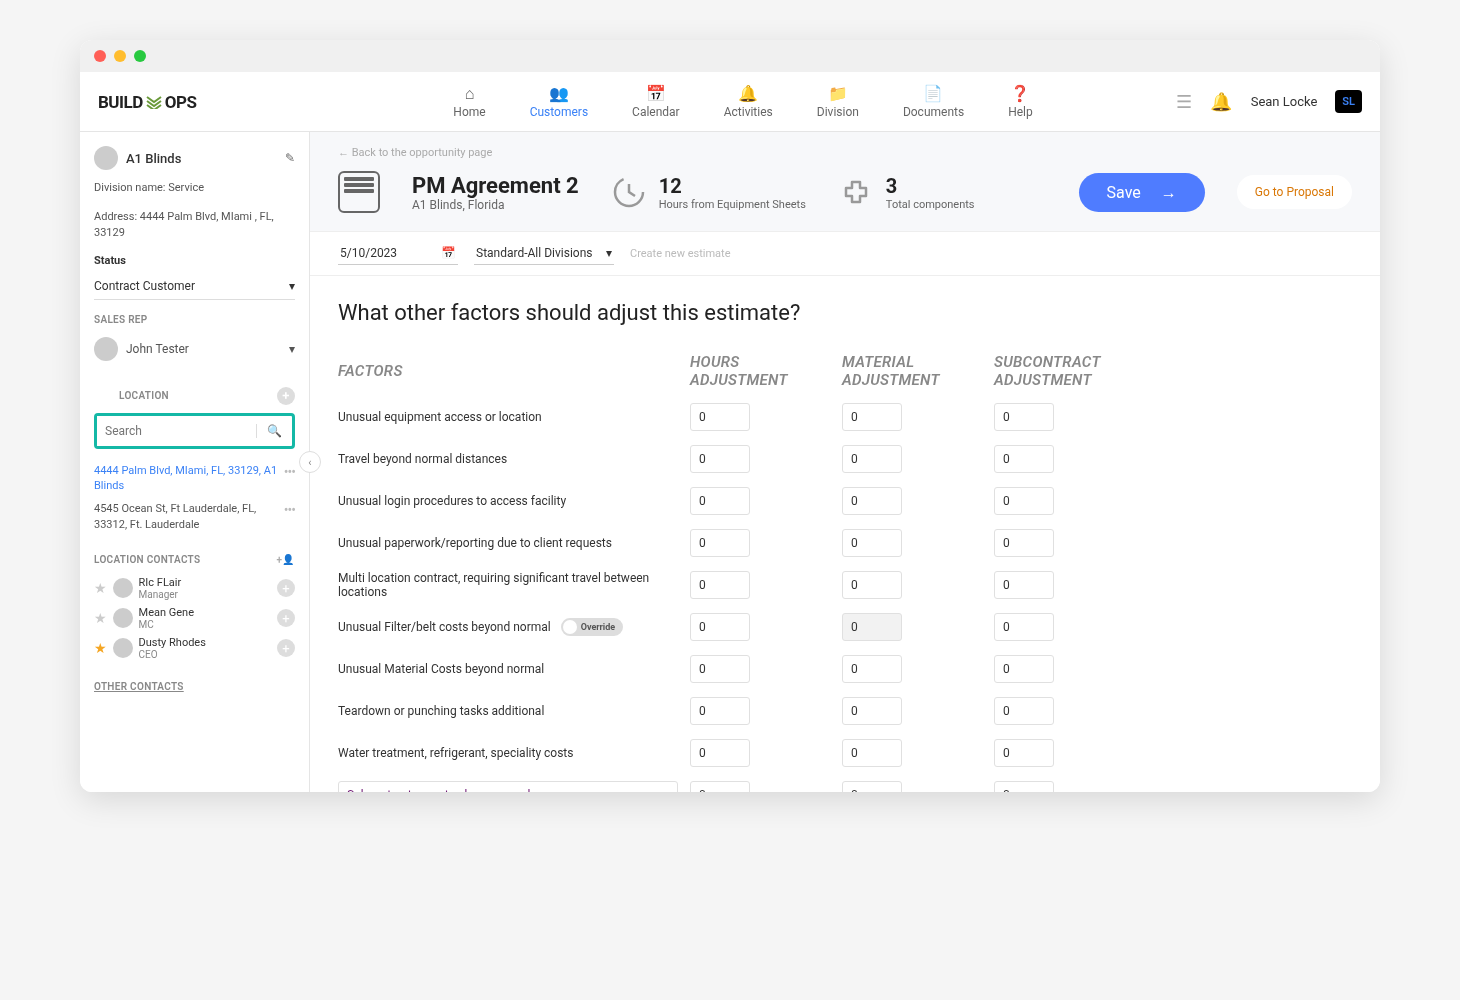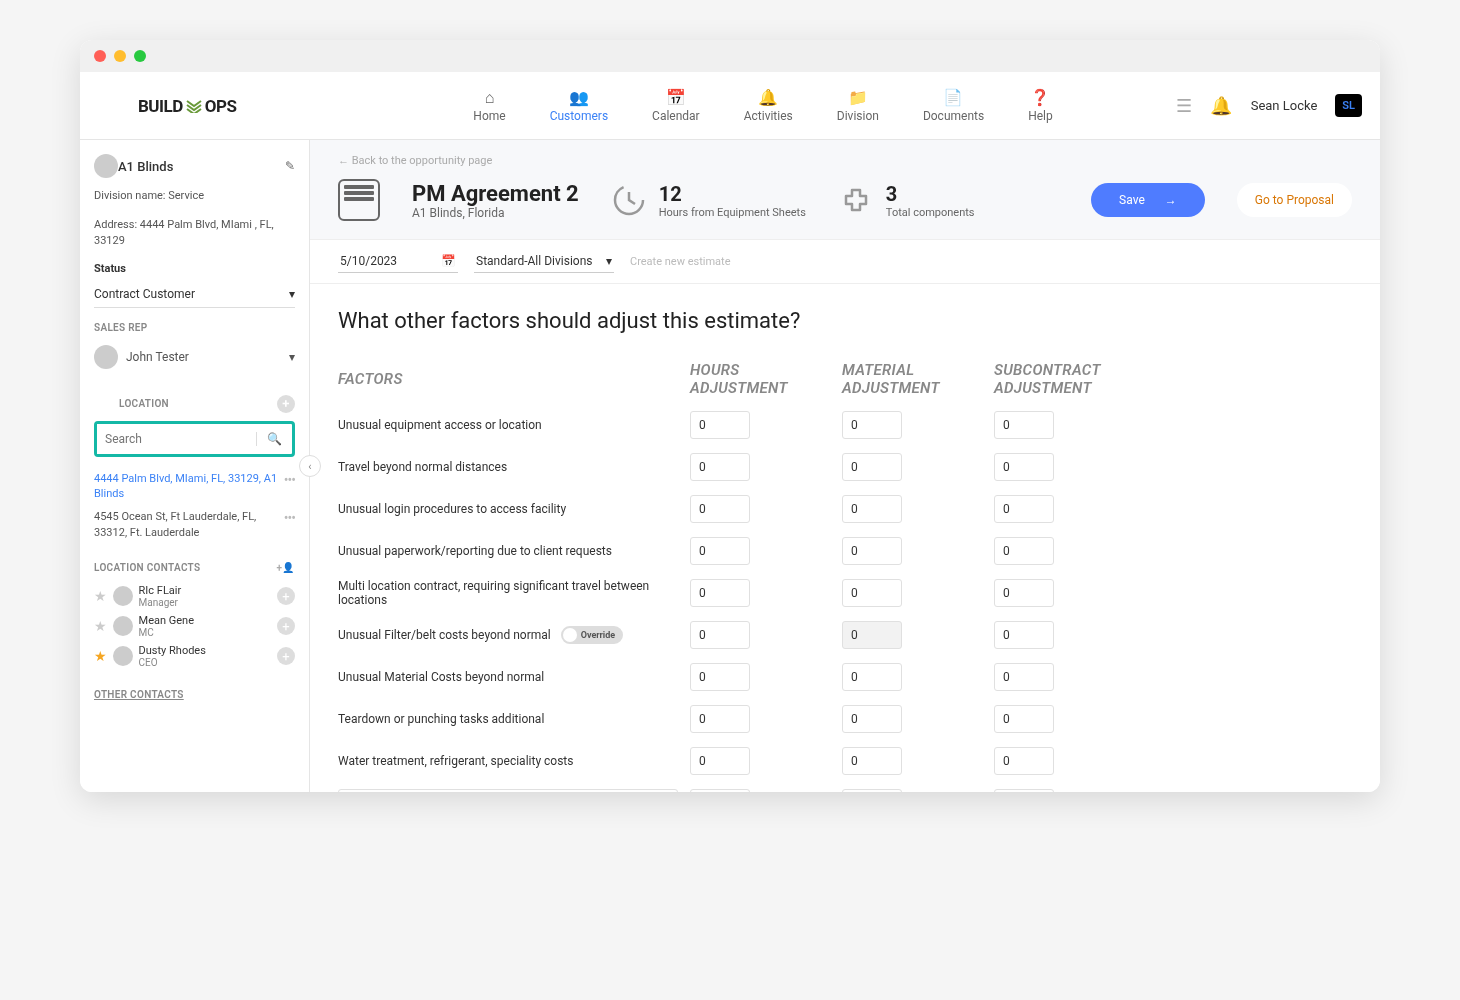--- a/index.html
+++ b/index.html
@@ -4,35 +4,35 @@
 <style>
 * { margin: 0; padding: 0; box-sizing: border-box; font-family: -apple-system, BlinkMacSystemFont, 'Segoe UI', Roboto, sans-serif; }
 body { background: #f5f5f5; padding: 40px 20px; }
 .window { max-width: 1300px; margin: 0 auto; background: #fff; border-radius: 12px; box-shadow: 0 8px 32px rgba(0,0,0,0.12); overflow: hidden; }
 .titlebar { background: #f0f0f0; padding: 10px 14px; display: flex; gap: 8px; align-items: center; }
 .dot { width: 12px; height: 12px; border-radius: 50%; }
 .dot.red { background: #ff5f57; }
 .dot.yellow { background: #ffbd2e; }
 .dot.green { background: #28c940; }
 .app { display: flex; flex-direction: column; height: 720px; }
-.topbar { display: flex; align-items: center; border-bottom: 1px solid #e5e5e5; background: #fff; height: 68px; padding-left: 40px; }
+.topbar { display: flex; align-items: center; border-bottom: 1px solid #e5e5e5; background: #fff; height: 60px; }
 .logo { padding: 0 18px; font-weight: 700; font-size: 17px; letter-spacing: -0.5px; color: #222; display: flex; align-items: center; width: 230px; }
 .logo svg { margin: 0 2px; }
 .nav { display: flex; flex: 1; justify-content: center; gap: 8px; }
 .nav-item { display: flex; flex-direction: column; align-items: center; padding: 8px 18px; font-size: 12px; color: #666; cursor: pointer; gap: 2px; }
 .nav-item.active { color: #3b82f6; }
 .nav-item .ico { font-size: 16px; }
 .topbar-right { display: flex; align-items: center; gap: 18px; padding-right: 18px; }
 .icon-btn { color: #aaa; font-size: 18px; cursor: pointer; }
 .user-name { font-size: 13px; color: #333; }
 .user-badge { background: #000000; color: #3b82f6; font-size: 11px; font-weight: 600; padding: 5px 7px; border-radius: 4px; }
 .body { display: flex; flex: 1; overflow: hidden; position: relative; }
 .sidebar { width: 230px; border-right: 1px solid #e5e5e5; background: #fff; padding: 14px; overflow-y: auto; font-size: 12px; color: #555; }
 .sb-row { display: flex; align-items: center; justify-content: space-between; margin-bottom: 10px; }
-.sb-customer { display: flex; align-items: center; font-size: 13px; color: #333; font-weight: 500; }
+.sb-customer { display: flex; align-items: center; gap: 8px; font-size: 13px; color: #333; font-weight: 500; }
 .avatar { width: 24px; height: 24px; border-radius: 50%; background: #ccc; flex-shrink: 0; }
 .avatar.sm { width: 20px; height: 20px; }
 .sb-meta { font-size: 11px; color: #555; line-height: 1.5; margin-bottom: 12px; }
 .sb-label { font-size: 11px; font-weight: 700; color: #333; margin-bottom: 6px; margin-top: 8px; }
 .sb-select { display: flex; justify-content: space-between; align-items: center; border-bottom: 1px solid #ddd; padding: 6px 0; font-size: 12px; color: #333; cursor: pointer; margin-bottom: 14px; }
 .sb-section-hdr { font-size: 10px; font-weight: 600; color: #888; letter-spacing: 0.3px; margin-bottom: 8px; margin-top: 10px; display: flex; justify-content: space-between; align-items: center; }
 .sb-rep { display: flex; align-items: center; gap: 8px; padding: 4px 0; cursor: pointer; justify-content: space-between; }
 .sb-rep-left { display: flex; align-items: center; gap: 8px; }
 .sb-search { display: flex; align-items: center; border: 3px solid #14b8a6; border-radius: 4px; margin-bottom: 10px; gap: 39px; }
 .sb-search input { border: none; outline: none; padding: 8px; flex: 1; font-size: 12px; width: 100%; }
@@ -53,21 +53,21 @@
 .header-block { display: flex; align-items: center; padding: 6px 28px 18px; gap: 32px; }
 .hb-icon { width: 42px; height: 42px; border: 2px solid #666; border-radius: 6px; display: flex; flex-direction: column; padding: 4px; gap: 2px; }
 .hb-icon .r { height: 4px; background: #666; border-radius: 1px; }
 .hb-title { font-size: 22px; font-weight: 700; color: #222; }
 .hb-sub { font-size: 12px; color: #666; }
 .stat { display: flex; align-items: center; gap: 12px; }
 .stat-ico { width: 36px; height: 36px; color: #999; }
 .stat-val { font-size: 20px; font-weight: 700; color: #222; }
 .stat-lbl { font-size: 11px; color: #666; }
 .spacer { flex: 1; }
-.btn-save { background: #4f7cff; color: #fff; border: none; border-radius: 20px; padding: 10px 28px; font-size: 12px; cursor: pointer; display: flex; align-items: center; gap: 20px; }
+.btn-save { background: #4f7cff; color: #fff; border: none; border-radius: 20px; padding: 10px 28px; font-size: 16px; cursor: pointer; display: flex; align-items: center; gap: 20px; }
 .btn-proposal { background: #fff; color: #d97706; border: none; border-radius: 20px; padding: 10px 18px; font-size: 12px; cursor: pointer; }
 .filterbar { background: #fff; border-top: 1px solid #eee; border-bottom: 1px solid #eee; padding: 10px 28px; display: flex; align-items: center; gap: 16px; }
 .date-field, .div-field { border-bottom: 1px solid #ccc; padding: 4px 2px; font-size: 12px; color: #333; display: flex; align-items: center; gap: 12px; cursor: pointer; }
 .create-link { font-size: 11px; color: #bbb; cursor: pointer; }
 .content { background: #fff; padding: 24px 28px 40px; }
 .q-title { font-size: 22px; font-weight: 400; color: #222; margin-bottom: 28px; }
 .factors-grid { display: grid; grid-template-columns: 340px 140px 140px 140px; gap: 14px 12px; align-items: center; }
 .col-hdr { font-size: 15px; font-weight: 600; color: #888; letter-spacing: 0.3px; font-style: italic; }
 .factor-label { font-size: 12px; color: #333; display: flex; align-items: center; gap: 10px; }
 .adj-input { border: 1px solid #e0e0e0; border-radius: 3px; padding: 6px 8px; font-size: 12px; width: 60px; color: #333; }

